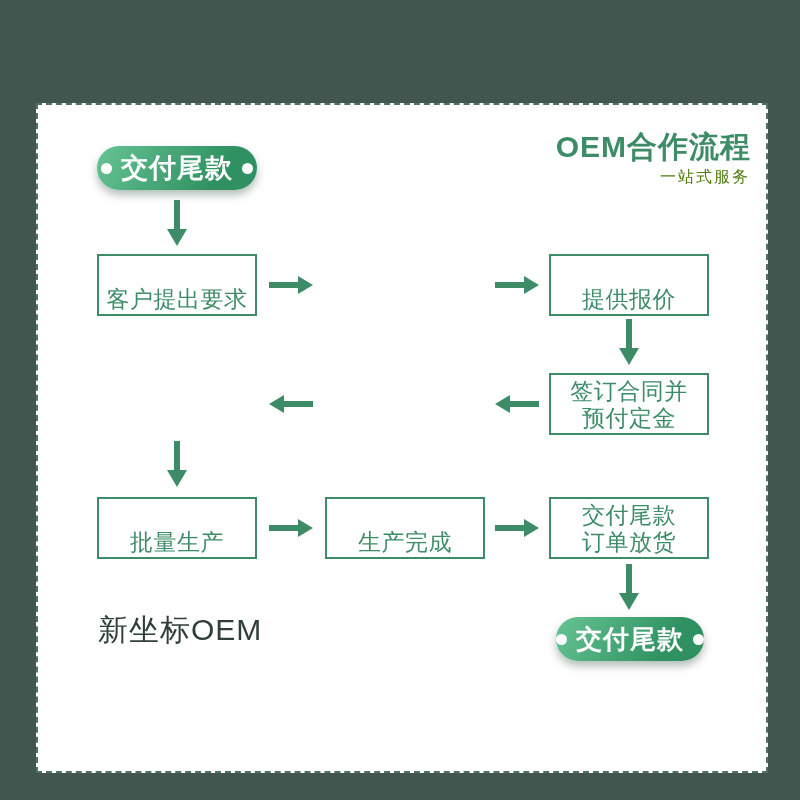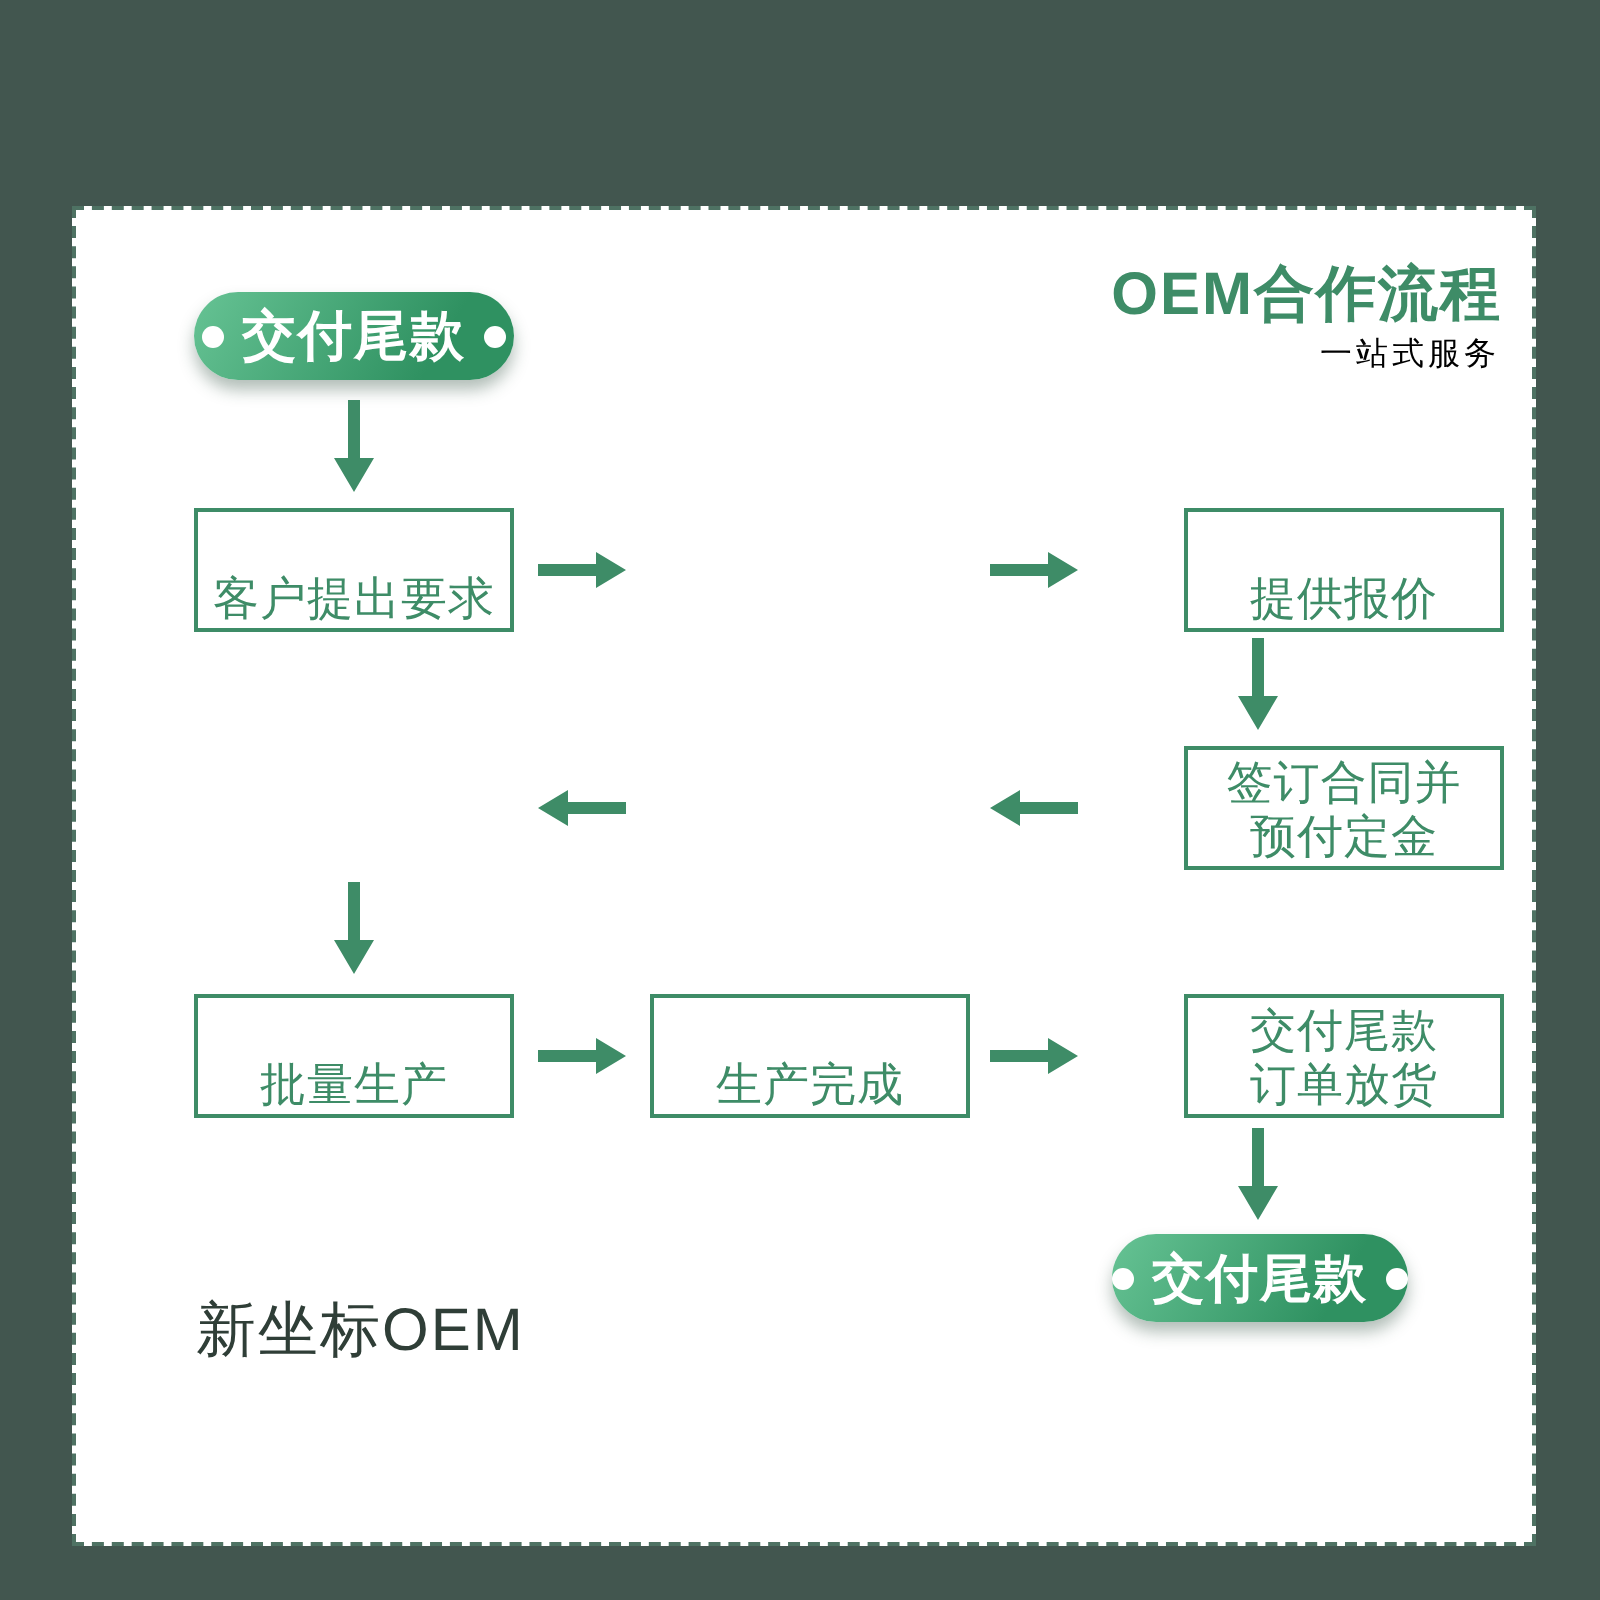--- a/index.html
+++ b/index.html
@@ -14,21 +14,21 @@
     background:#ffffff;border:2px dashed #4e7263;box-sizing:border-box;
   }
   
   .hdr-title{
     position:absolute;right:15px;top:22px;
     font-size:30px;font-weight:bold;color:#3e8c67;letter-spacing:1px;
     white-space:nowrap;
   }
   .hdr-sub{
     position:absolute;right:16px;top:62px;
-    font-size:16px;color:#000000;letter-spacing:2px;white-space:nowrap;
+    font-size:16px;color:#4d7c0f;letter-spacing:2px;white-space:nowrap;
   }
   
   .pill{
     position:absolute;height:44px;border-radius:23px;
     background:linear-gradient(120deg,#66c394 0%,#2f9161 75%);
     box-shadow:0 5px 8px rgba(35,70,52,.35);
     display:flex;align-items:center;justify-content:center;gap:9px;
     color:#ffffff;font-weight:bold;font-size:27px;letter-spacing:1px;
   }
   .pill .dot{
@@ -37,38 +37,38 @@
   .pill-start{left:59px;top:41px;width:160px;}
   .pill-end{left:518px;top:512px;width:148px;font-size:26px;}
   
   .box{
     position:absolute;width:160px;height:62px;box-sizing:border-box;
     border:2px solid #3e8c67;background:#ffffff;
     display:flex;align-items:flex-end;justify-content:center;
     color:#3e8c67;font-size:23px;letter-spacing:.5px;text-align:center;
   }
   .box span{white-space:pre-line;line-height:1.2;}
-  .c1{left:59px;}  .c2{left:287px;} .c3{left:511px;margin-left:43px;}
+  .c1{left:59px;}  .c2{left:287px;} .c3{left:511px;}
   .r1{top:149px;}  .r2{top:268px;}  .r3{top:392px;}
   
   .arr{position:absolute;}
   .arr svg{display:block;}
   .arr path{fill:#3e8c67;}
   .h-arr{width:44px;height:18px;}
   .v-arr{width:20px;height:46px;}
   .a-r1-1{left:231px;top:171px;} .a-r1-2{left:457px;top:171px;}
   .a-r2-1{left:231px;top:290px;} .a-r2-2{left:457px;top:290px;}
   .a-r3-1{left:231px;top:414px;} .a-r3-2{left:457px;top:414px;}
   .a-v-start{left:129px;top:95px;}
   .a-v-c3a{left:581px;top:214px;}
   .a-v-c1{left:129px;top:336px;}
   .a-v-c3b{left:581px;top:459px;}
   
   .footer{
-    position:absolute;left:60px;top:540px;
+    position:absolute;left:60px;top:505px;
     font-size:30px;color:#2f3e37;letter-spacing:1px;white-space:nowrap;
   }
 </style>
 </head>
 <body>
 
 <div class="card">
 
   <div class="hdr-title">OEM合作流程</div>
   <div class="hdr-sub">一站式服务</div>

